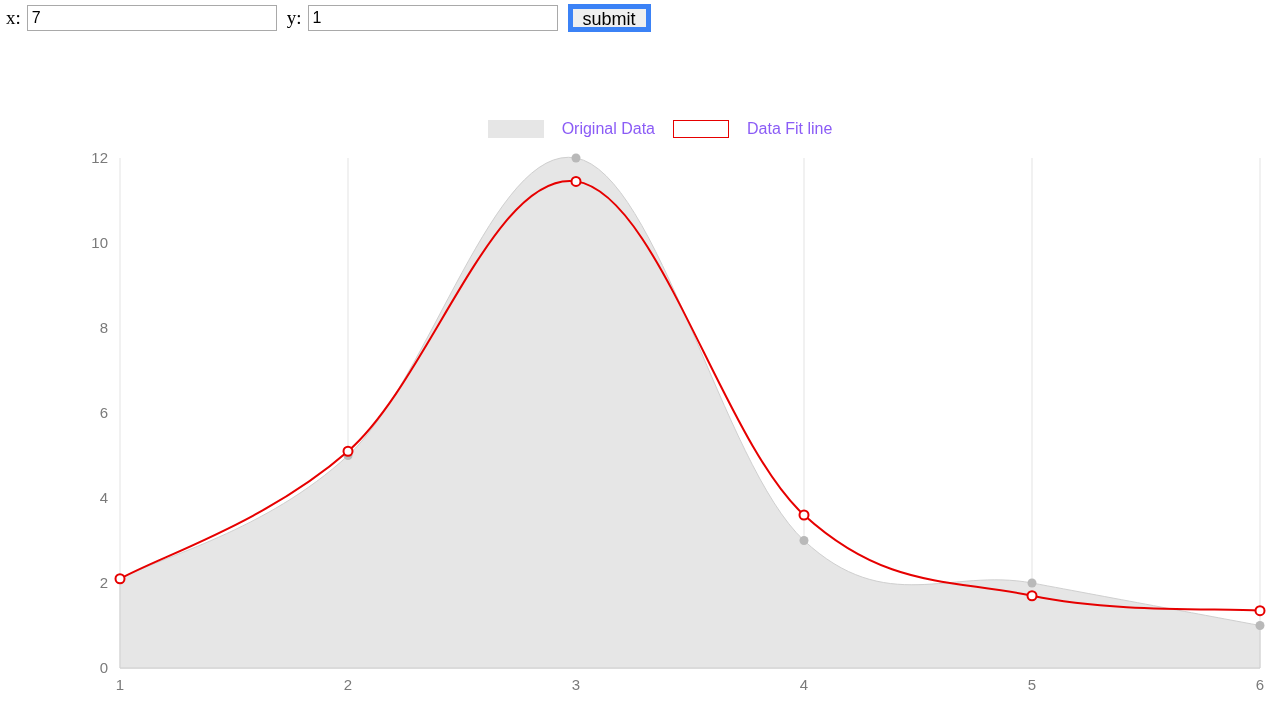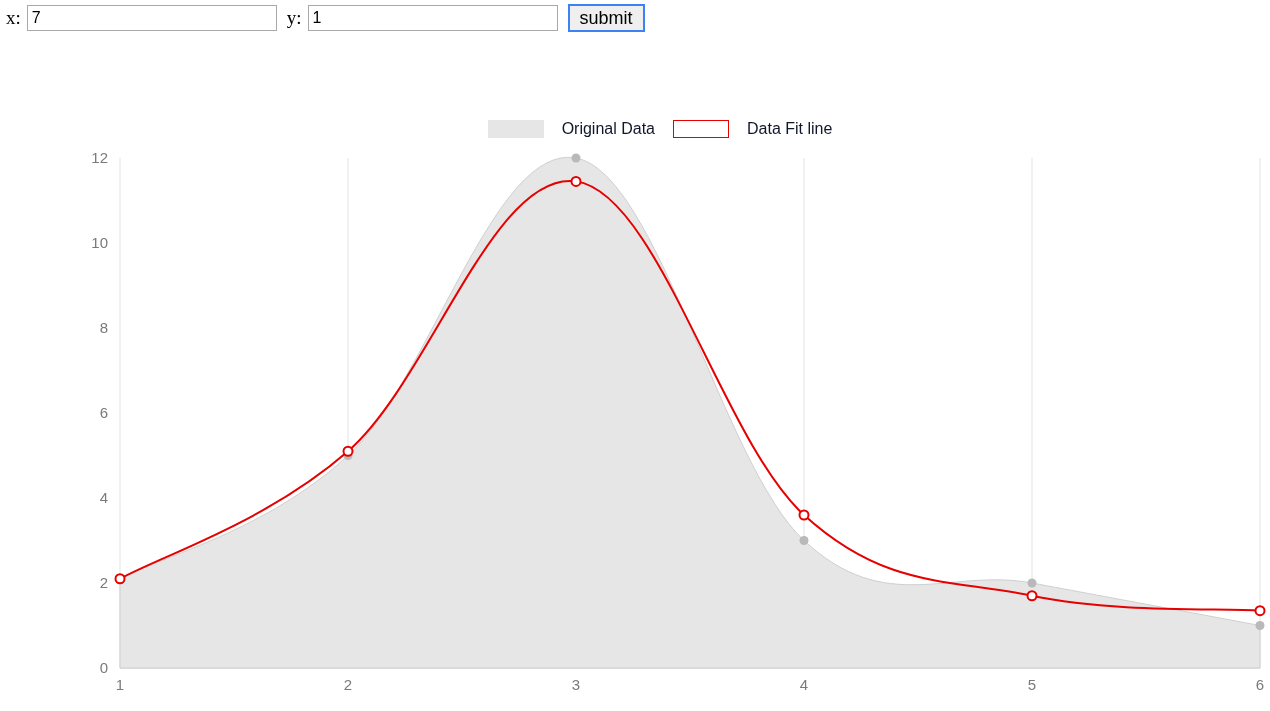--- a/index.html
+++ b/index.html
@@ -33,21 +33,21 @@
     font-family: Arial, sans-serif;
     padding: 1px 4px;
     border: 1px solid #a9a9a9;
     background: #fff;
   }
   .form-row button {
     height: 28px;
     font-size: 18px;
     font-family: Arial, sans-serif;
     padding: 0 10px;
-    border: 2px solid #3b82f6;
+    border: 5px solid #3b82f6;
     background: #efefef;
     margin-left: 6px;
     cursor: pointer;
   }
   .chart-area {
     position: absolute;
     left: 70px;
     top: 120px;
     width: 1180px;
     height: 580px;
@@ -55,21 +55,21 @@
   .legend {
     position: absolute;
     top: 0;
     left: 0;
     right: 0;
     display: flex;
     justify-content: center;
     align-items: center;
     gap: 18px;
     font-size: 16px;
-    color: #0f172a;
+    color: #8b5cf6;
   }
   .legend .swatch-area {
     width: 56px;
     height: 18px;
     background: #e6e6e6;
     display: inline-block;
   }
   .legend .swatch-line {
     width: 56px;
     height: 18px;

